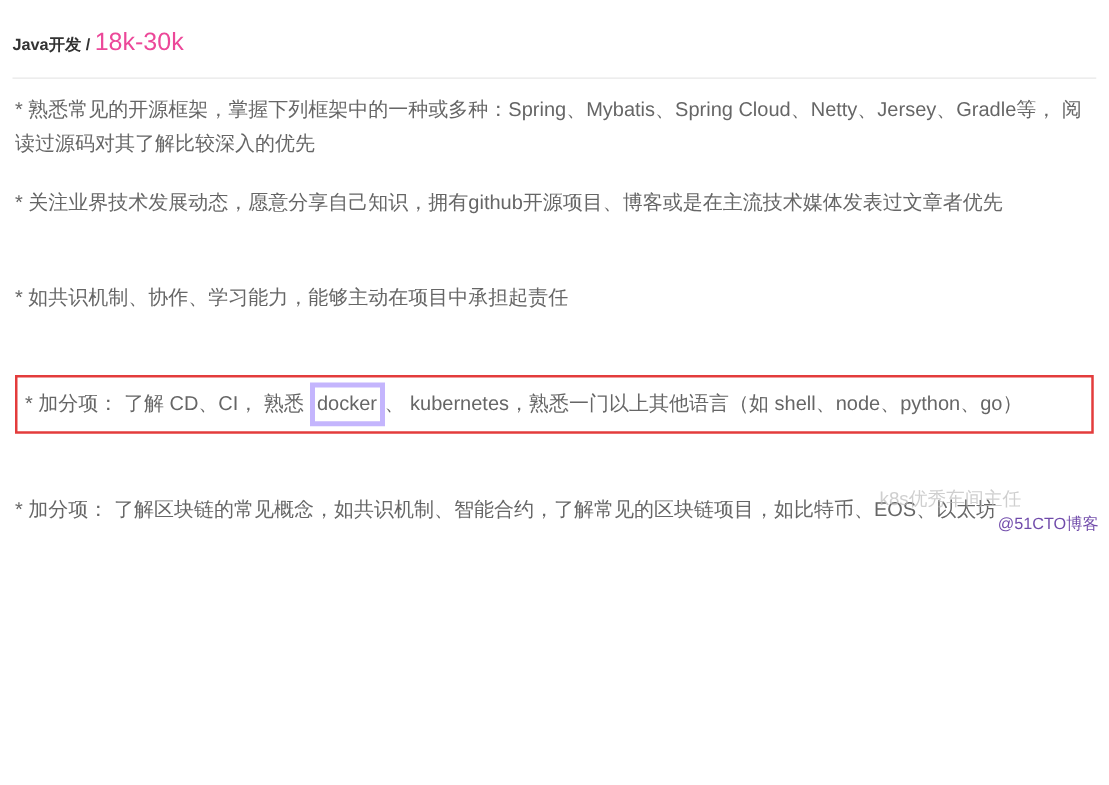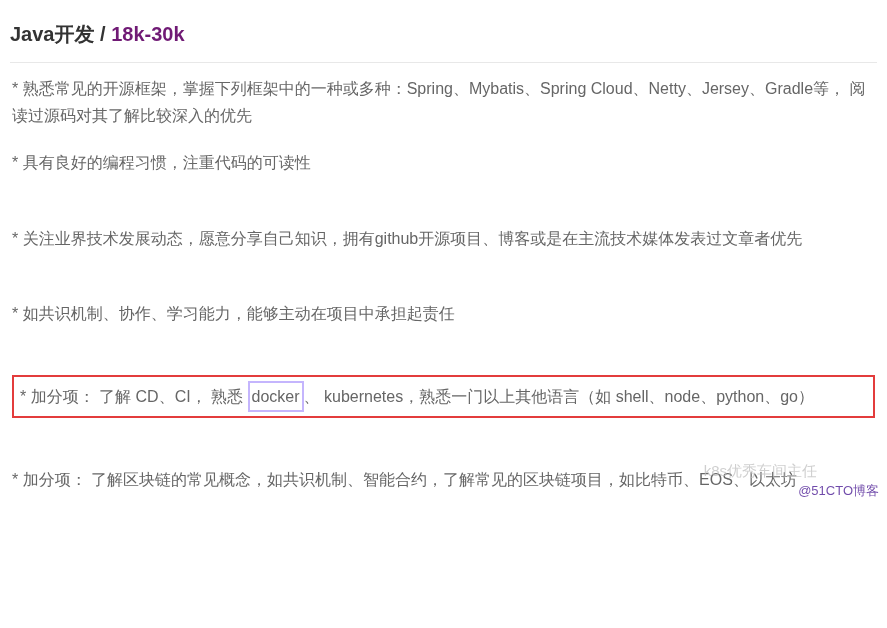--- a/index.html
+++ b/index.html
@@ -17,28 +17,28 @@
       line-height: 1.6;
       position: relative;
     }
     .header {
       padding: 8px 0 12px 0;
       border-bottom: 1px solid #e8e8e8;
       margin-bottom: 12px;
     }
     .title-main {
       font-weight: bold;
-      font-size: 20px;
+      font-size: 13px;
       color: #333333;
       text-align: center;
     }
     .title-salary {
-      font-weight: bold;
+      font-weight: normal;
       font-size: 20px;
-      color: #701a75;
+      color: #ec4899;
     }
     .content {
       padding: 0 2px;
     }
     .requirement {
       color: #666666;
       font-size: 16px;
       line-height: 1.7;
       margin-bottom: 48px;
     }
@@ -47,21 +47,21 @@
     }
     .highlight-box {
       border: 2px solid #e33c3c;
       padding: 4px 6px;
       margin-bottom: 48px;
     }
     .highlight-box .requirement {
       margin-bottom: 0;
     }
     .docker-highlight {
-      border: 2px solid #c4b5fd;
+      border: 4px solid #c4b5fd;
       padding: 0 2px;
       display: inline-block;
     }
     .watermark {
       position: absolute;
       bottom: 10px;
       right: 8px;
       color: #4c1d95;
       font-size: 13px;
       opacity: 0.8;
@@ -80,21 +80,20 @@
   </style>
 </head>
 <body>
 
 <div class="header">
   <span class="title-main">Java开发 / </span><span class="title-salary">18k-30k</span>
 </div>
 
 <div class="content">
   <div class="requirement">* 熟悉常见的开源框架，掌握下列框架中的一种或多种：Spring、Mybatis、Spring Cloud、Netty、Jersey、Gradle等， 阅读过源码对其了解比较深入的优先</div>
-  <div class="requirement">* 具有良好的编程习惯，注重代码的可读性</div>
   <div class="requirement">* 关注业界技术发展动态，愿意分享自己知识，拥有github开源项目、博客或是在主流技术媒体发表过文章者优先</div>
   <div class="requirement">* 如共识机制、协作、学习能力，能够主动在项目中承担起责任</div>
 
   <div class="highlight-box">
     <div class="requirement">
       <span>* 加分项： 了解 CD、CI， 熟悉 </span><span class="docker-highlight">docker</span><span>、 kubernetes，熟悉一门以上其他语言（如 shell、node、python、go）</span>
     </div>
   </div>
 
   <div class="requirement last-item">* 加分项： 了解区块链的常见概念，如共识机制、智能合约，了解常见的区块链项目，如比特币、EOS、以太坊</div>

